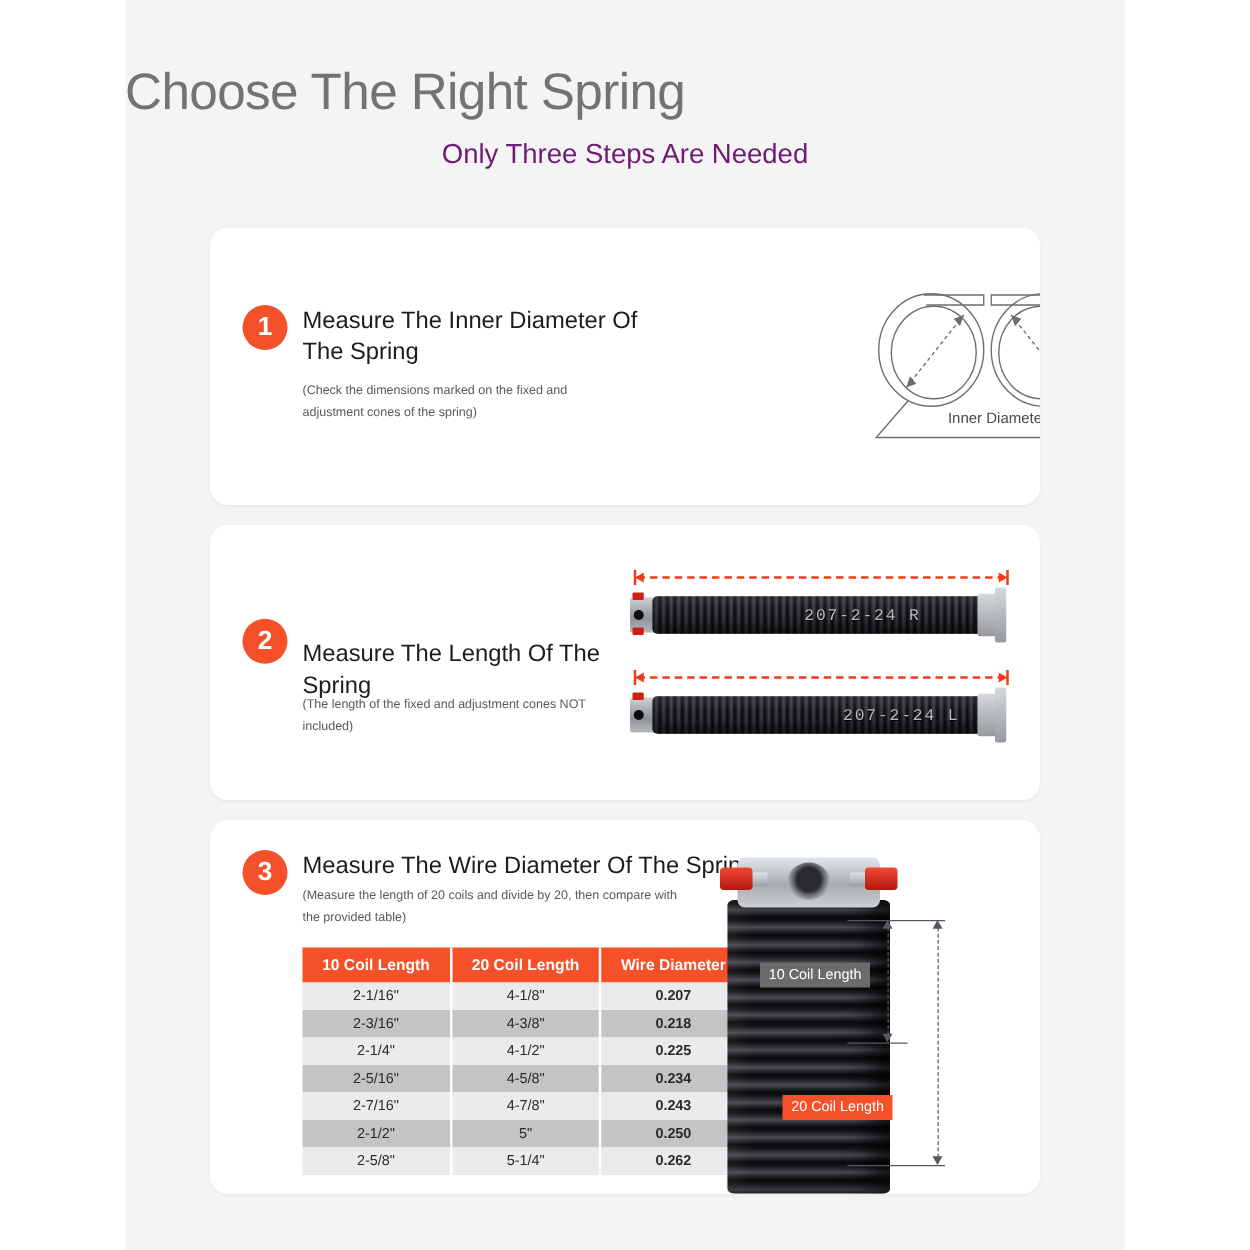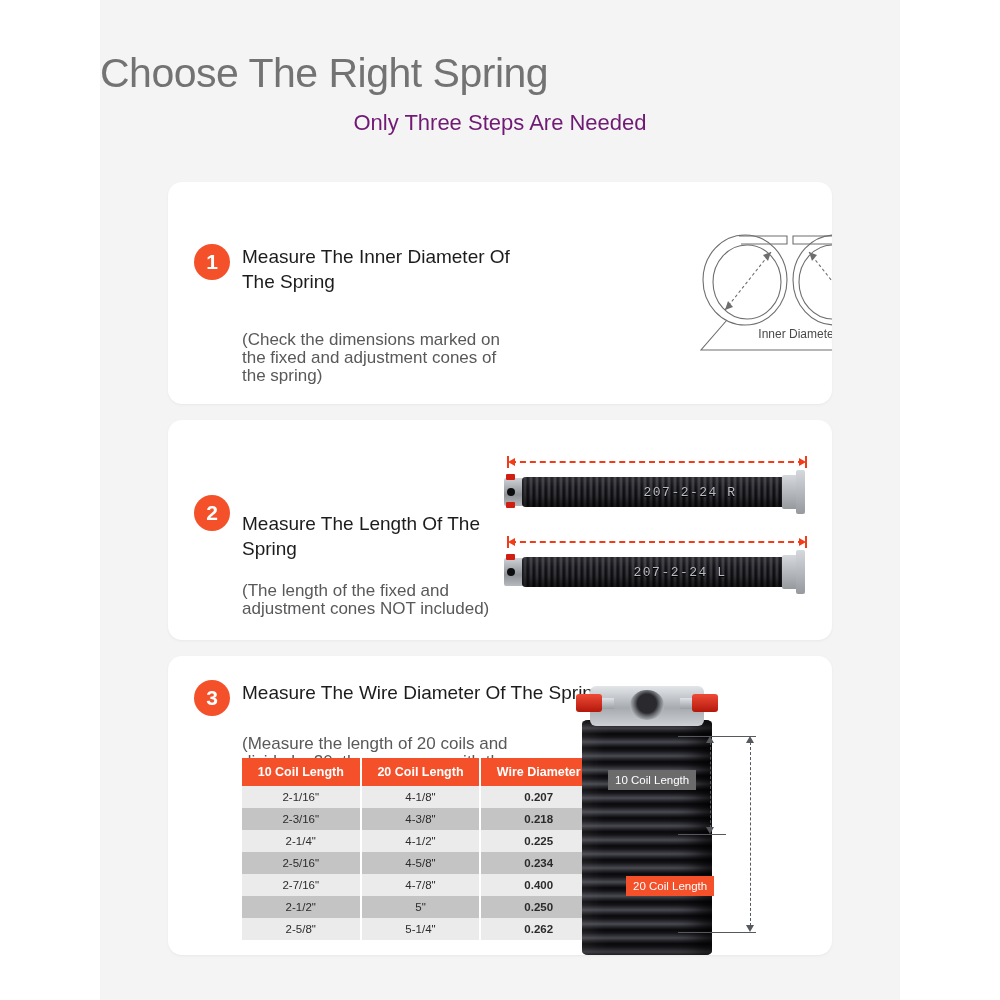--- a/index.html
+++ b/index.html
@@ -33,21 +33,21 @@
 
   .badge{
     position:absolute;width:36px;height:36px;border-radius:50%;
     background:#f4502a;color:#fff;font-size:21px;font-weight:bold;
     display:flex;align-items:center;justify-content:center;
   }
   .step-title{
     position:absolute;font-size:19px;color:#1c1c1c;line-height:25px;
   }
   .step-note{
-    position:absolute;font-size:17px;color:#59595b;line-height:18px;margin-top:27px;
+    position:absolute;font-size:10px;color:#59595b;line-height:18px;
   }
 
   
   .diagram1{position:absolute;left:515px;top:40px;width:230px;height:140px;}
   .inner-label{
     position:absolute;left:0;top:105px;width:230px;text-align:center;
     font-size:12px;color:#4a4a4a;
   }
 
   
@@ -229,21 +229,21 @@
         <div class="dash"></div>
         <div class="cap l"></div>
           <div class="cap r"></div>
         <div class="arw l"></div>
           <div class="arw r"></div>
       </div>
       <div class="cone" style="left:0;top:22px;width:22px;height:28px;"></div>
       <div class="hole" style="left:3px;top:32px;width:8px;height:8px;"></div>
       <div class="redbit" style="left:2px;top:18px;width:9px;height:6px;"></div>
       <div class="spring-body" style="left:18px;top:21px;width:264px;height:30px;"></div>
-      <div class="spring-code" style="left:8px;top:29px;width:264px;">207-2-24 L</div>
+      <div class="spring-code" style="left:20px;top:29px;width:264px;padding-left:29px;">207-2-24 L</div>
       <div class="cone-end" style="left:278px;top:19px;width:16px;height:34px;"></div>
       <div class="cone-end" style="left:292px;top:14px;width:9px;height:44px;"></div>
     </div>
   </div>
 
   <div class="card" id="card3">
     <div class="badge" style="left:26px;top:24px;">3</div>
     <div class="step-title" style="left:74px;top:24px;width:400px;">Measure The Wire Diameter Of The Spring</div>
     <div class="step-note" style="left:74px;top:52px;width:300px;">(Measure the length of 20 coils and divide by 20, then compare with the provided table)</div>
 
@@ -272,21 +272,21 @@
           <td>0.225</td>
         </tr>
         <tr class="dk">
           <td>2-5/16"</td>
           <td>4-5/8"</td>
           <td>0.234</td>
         </tr>
         <tr class="lt">
           <td>2-7/16"</td>
           <td>4-7/8"</td>
-          <td>0.400</td>
+          <td>0.243</td>
         </tr>
         <tr class="dk">
           <td>2-1/2"</td>
           <td>5"</td>
           <td>0.250</td>
         </tr>
         <tr class="lt">
           <td>2-5/8"</td>
           <td>5-1/4"</td>
           <td>0.262</td>

